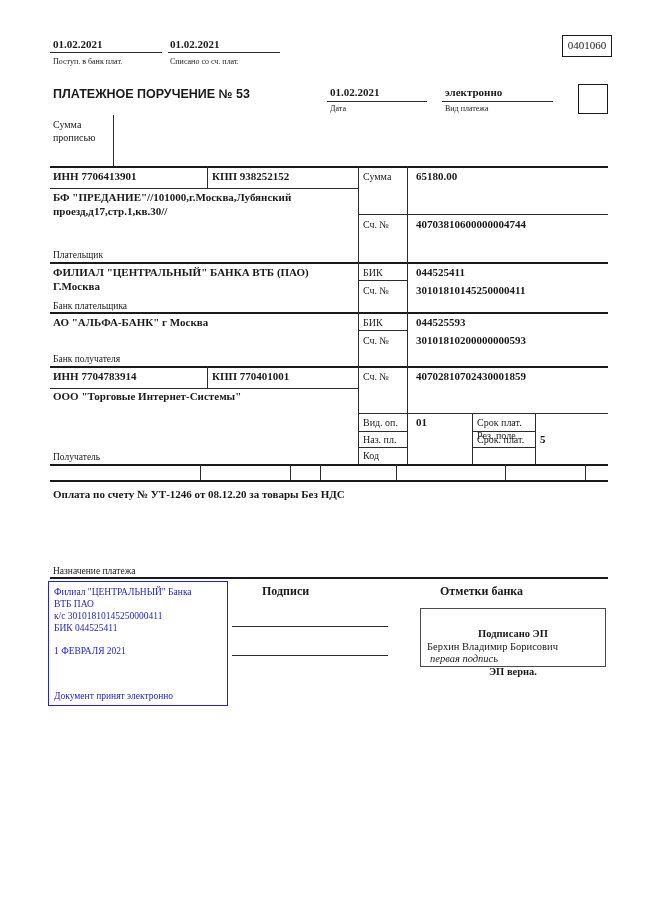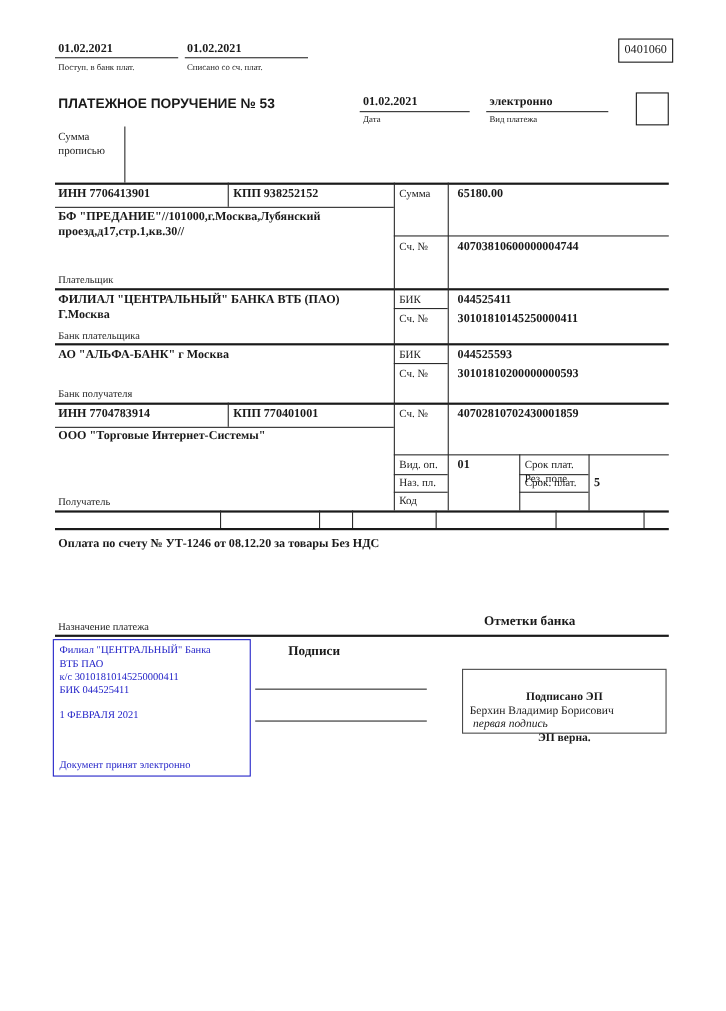--- a/index.html
+++ b/index.html
@@ -141,21 +141,21 @@
     <div>ВТБ ПАО</div>
     <div>к/с 30101810145250000411</div>
     <div>БИК 044525411</div>
     <div class="gap1"></div>
     <div>1 ФЕВРАЛЯ 2021</div>
     <div class="gap2"></div>
     <div>Документ принят электронно</div>
   </div>
 
   <div class="t" style="left:262px;top:585px;font-size:12px">Подписи</div>
-  <div class="t" style="left:440px;top:558px;font-size:12px">Отметки банка</div>
+  <div class="t" style="left:440px;top:585px;font-size:12px">Отметки банка</div>
   <i class="hl" style="left:232px;top:626px;width:156px"></i>
   <i class="hl" style="left:232px;top:655px;width:156px"></i>
 
   <div class="ep">
     <div class="c">Подписано ЭП</div>
     <div class="n">Берхин Владимир Борисович</div>
     <div class="i">первая подпись</div>
     <div class="c">ЭП верна.</div>
   </div>
 

